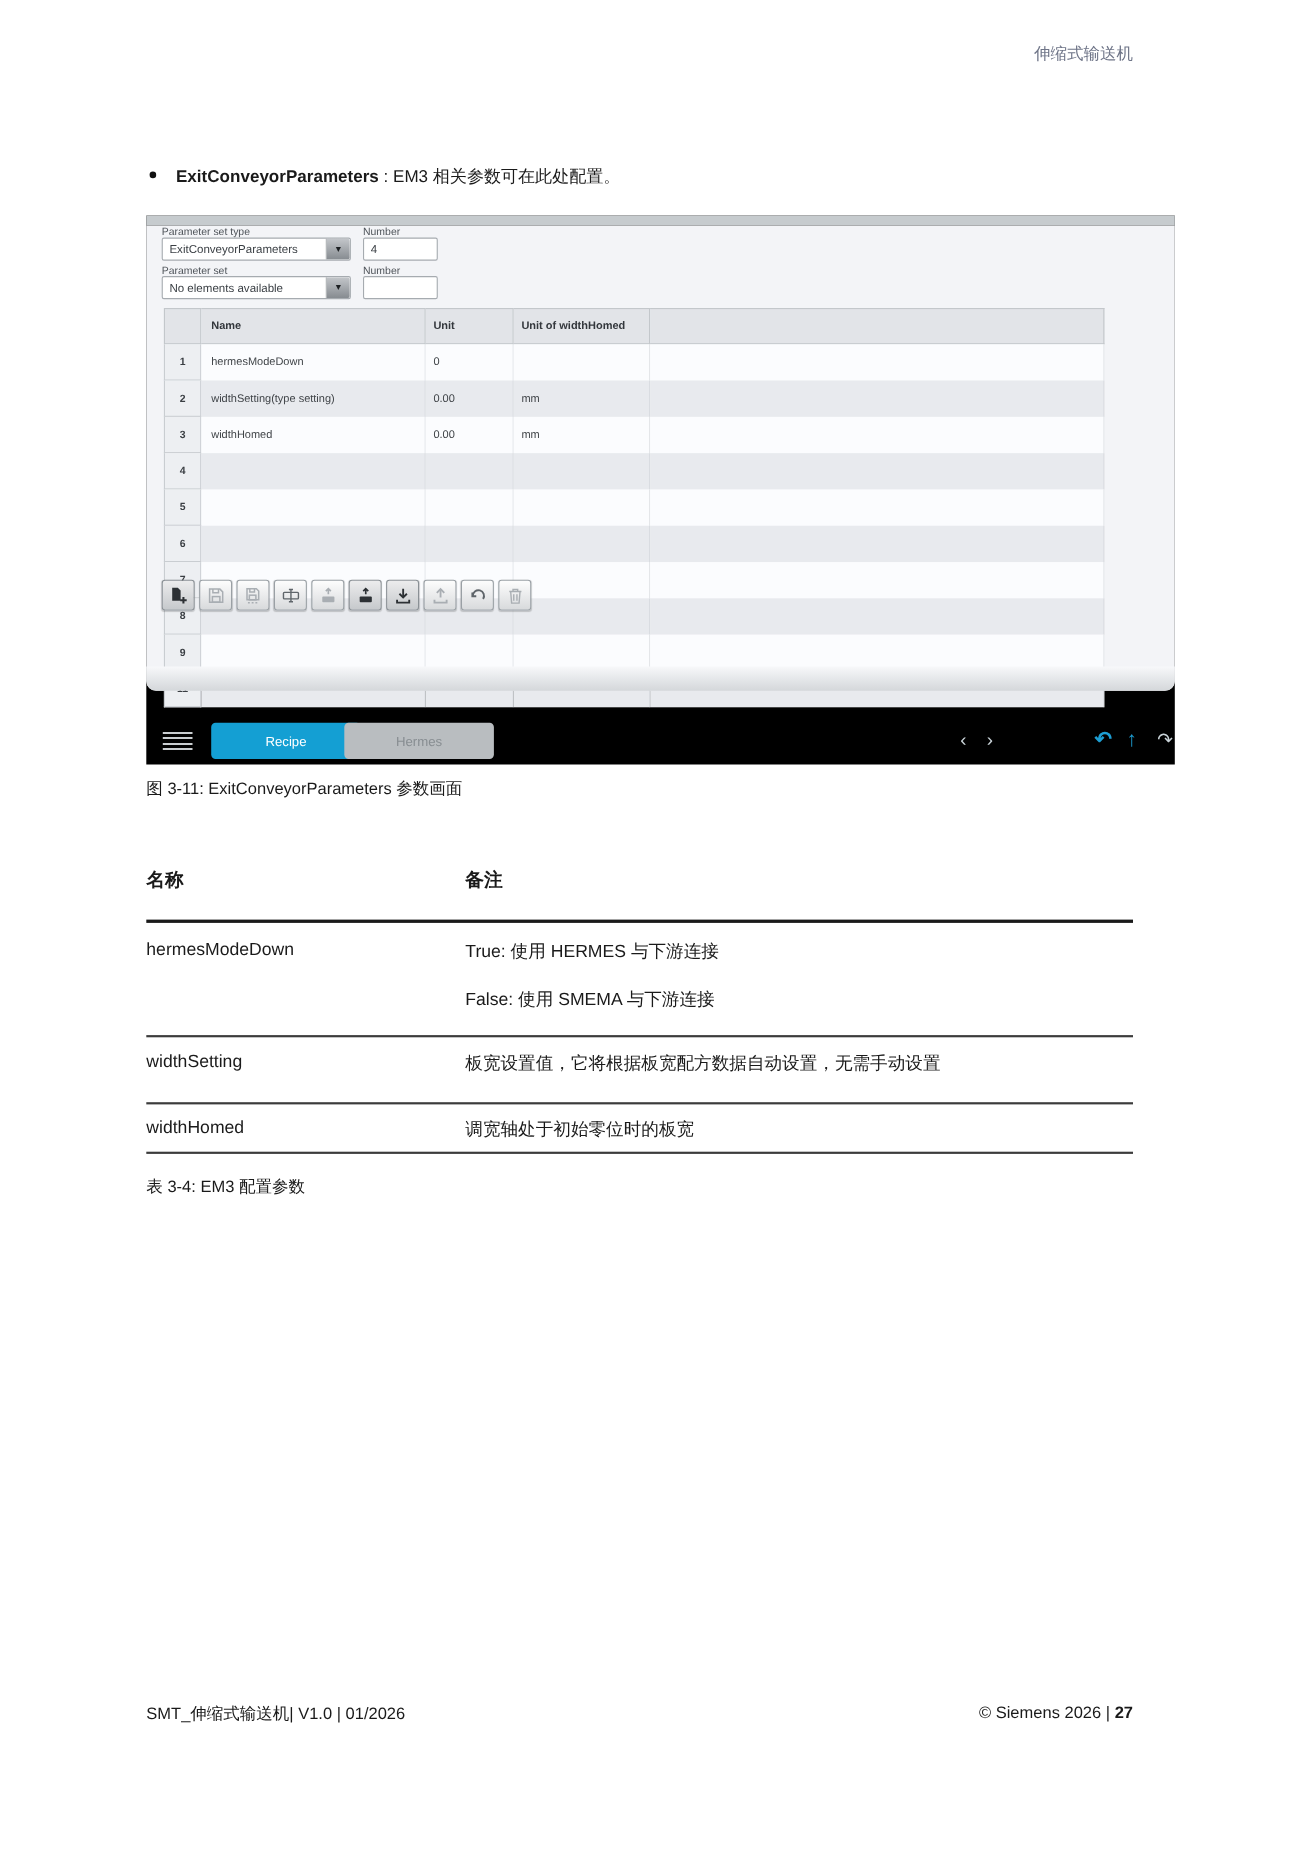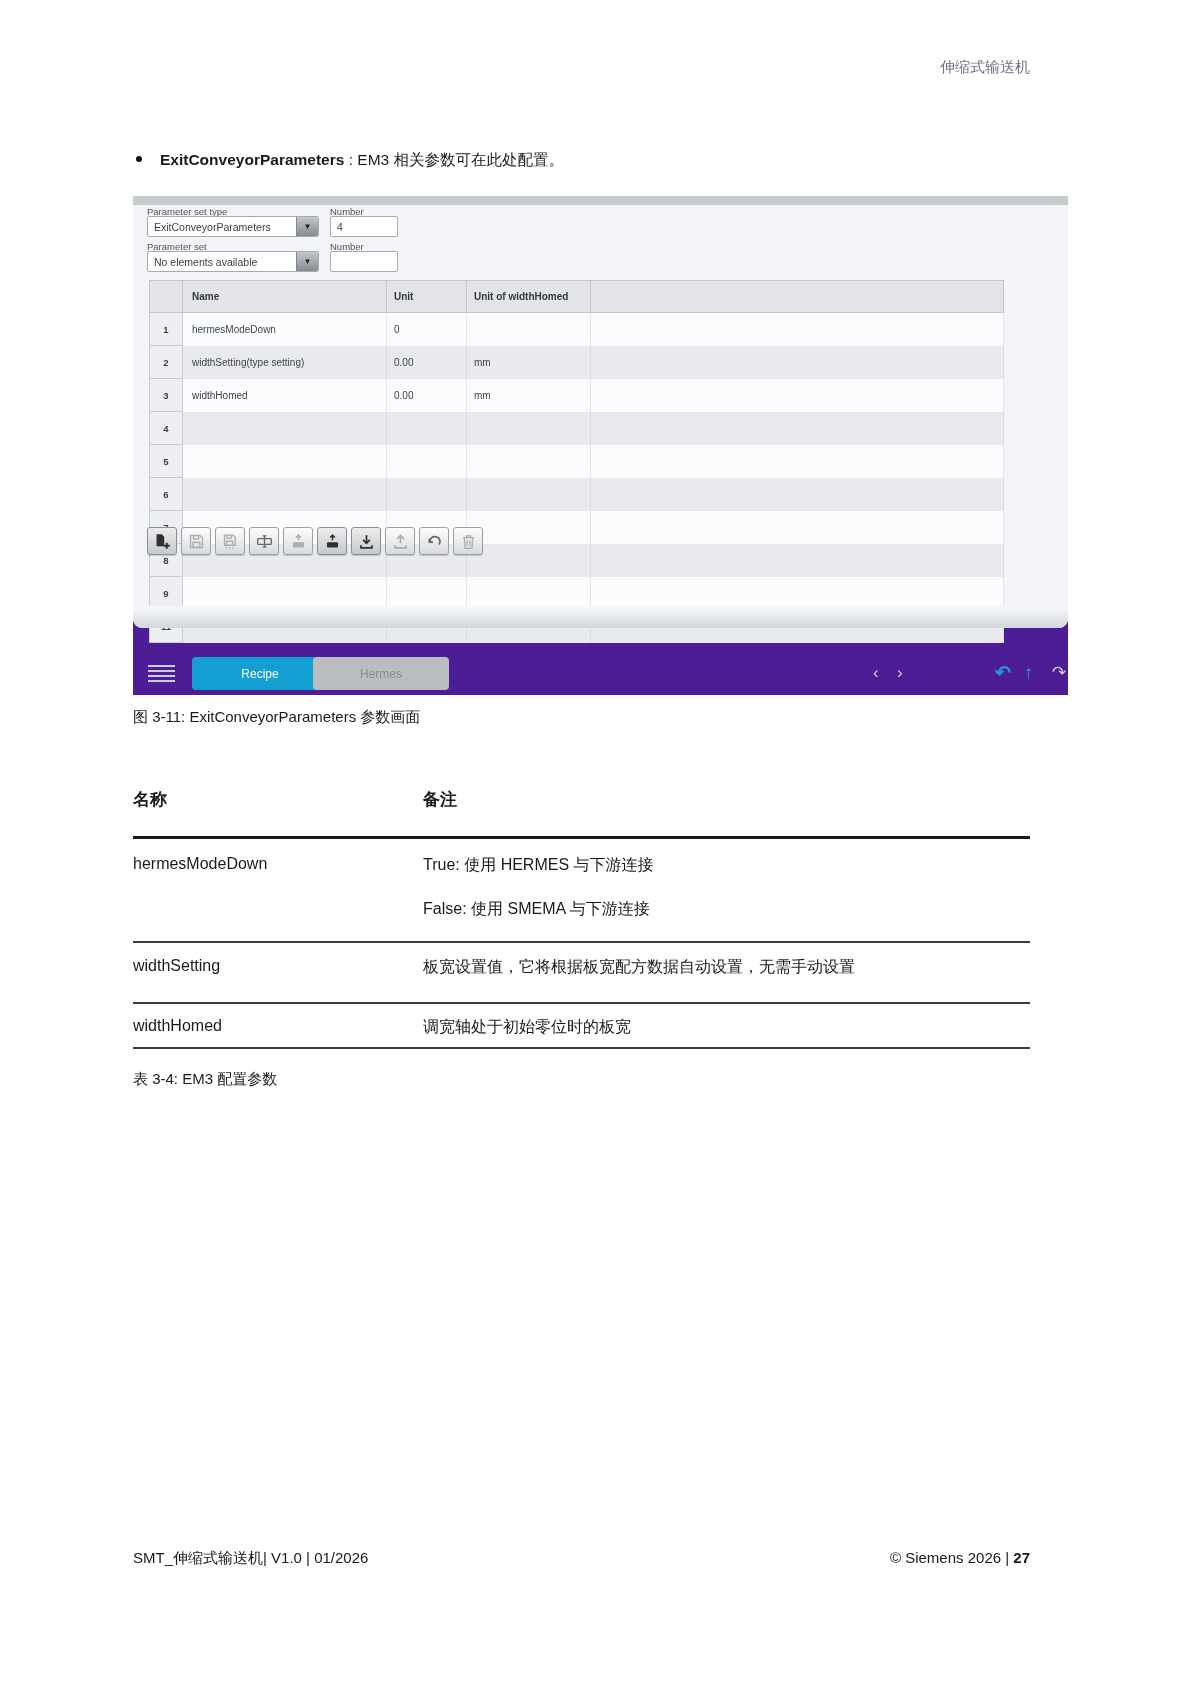--- a/index.html
+++ b/index.html
@@ -1,31 +1,31 @@
 <!DOCTYPE html>
 <html><head>
 <meta charset="utf-8">
 <style>
   html,body{margin:0;padding:0;background:#fff;}
   .page{position:relative;width:1190px;height:1683px;background:#ffffff;
         font-family:"Liberation Sans",sans-serif;color:#1a1a1a;overflow:hidden;}
 
   
-  .header-right{position:absolute;top:58px;right:160px;font-size:15px;color:#6f7588;}
+  .header-right{position:absolute;top:40px;right:160px;font-size:15px;color:#6f7588;}
   .bullet{position:absolute;left:136px;top:150px;font-size:15.5px;display:flex;align-items:flex-start;}
   .bullet .dot{width:6px;height:6px;border-radius:50%;background:#111;margin:6px 18px 0 0;flex:0 0 auto;}
   .bullet b{font-weight:bold;}
   .figcap{position:absolute;left:133px;top:708px;font-size:15px;}
   .tabcap{position:absolute;left:133px;top:1070px;font-size:15px;}
   .footer-left{position:absolute;left:133px;top:1549px;font-size:15px;}
   .footer-right{position:absolute;right:160px;top:1549px;font-size:15px;text-align:right;}
   .footer-right b{font-weight:bold;}
 
   
-  .shot{position:absolute;left:133px;top:196px;width:935px;height:499px;background:#4c1d95;}
+  .shot{position:absolute;left:133px;top:196px;width:935px;height:499px;background:#000000;}
   .shot-topbar{position:absolute;left:0;top:0;right:0;height:9px;background:#c6cbce;}
   .panel{position:absolute;left:0;top:9px;right:0;height:423px;background:#f3f4f7;border-radius:0 0 9px 9px;}
   .panel-bottom{position:absolute;left:0;bottom:0;right:0;height:22px;
       background:linear-gradient(#f7f8fa,#d4d7da);border-radius:0 0 9px 9px;}
 
   .form-label{position:absolute;font-size:9.5px;color:#4f545a;}
   .sel{position:absolute;height:21px;background:#fff;border:1px solid #a6abb0;border-radius:2px;
        font-size:10.5px;color:#3a3f44;display:flex;align-items:center;box-sizing:border-box;width:172px;}
   .sel-text{padding-left:6px;flex:1;white-space:nowrap;overflow:hidden;}
   .sel-btn{width:21px;height:100%;background:linear-gradient(#c3c6ca,#868b90);

